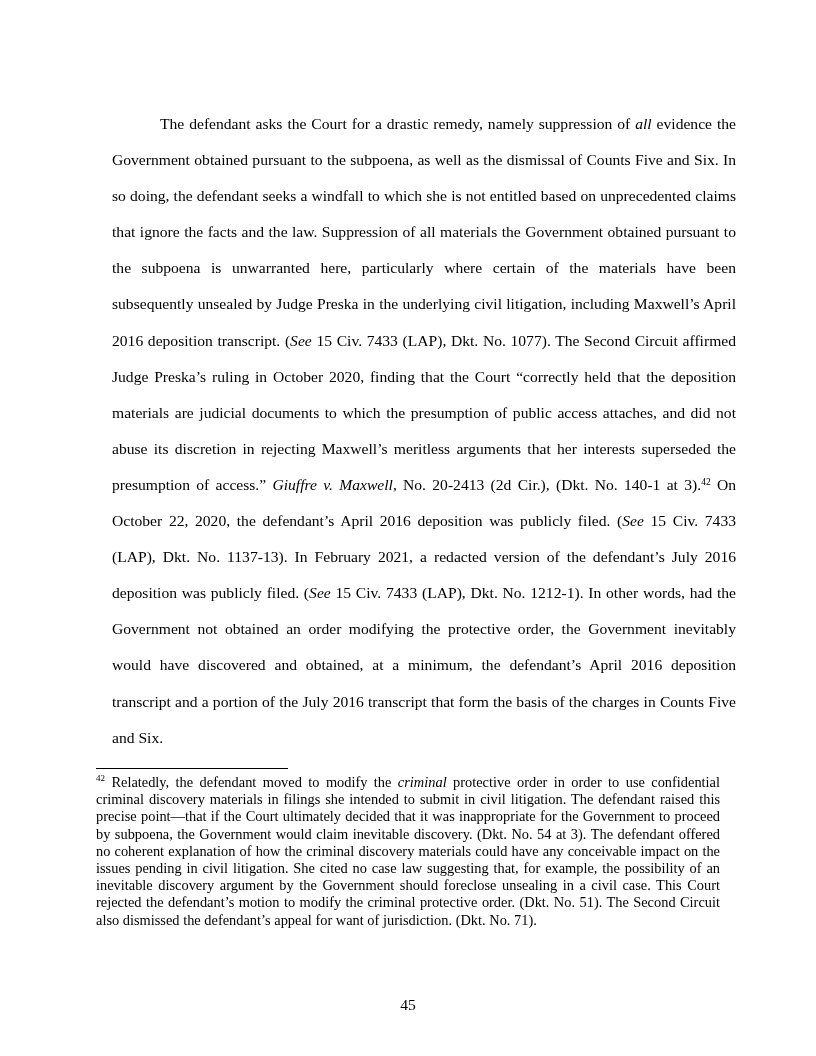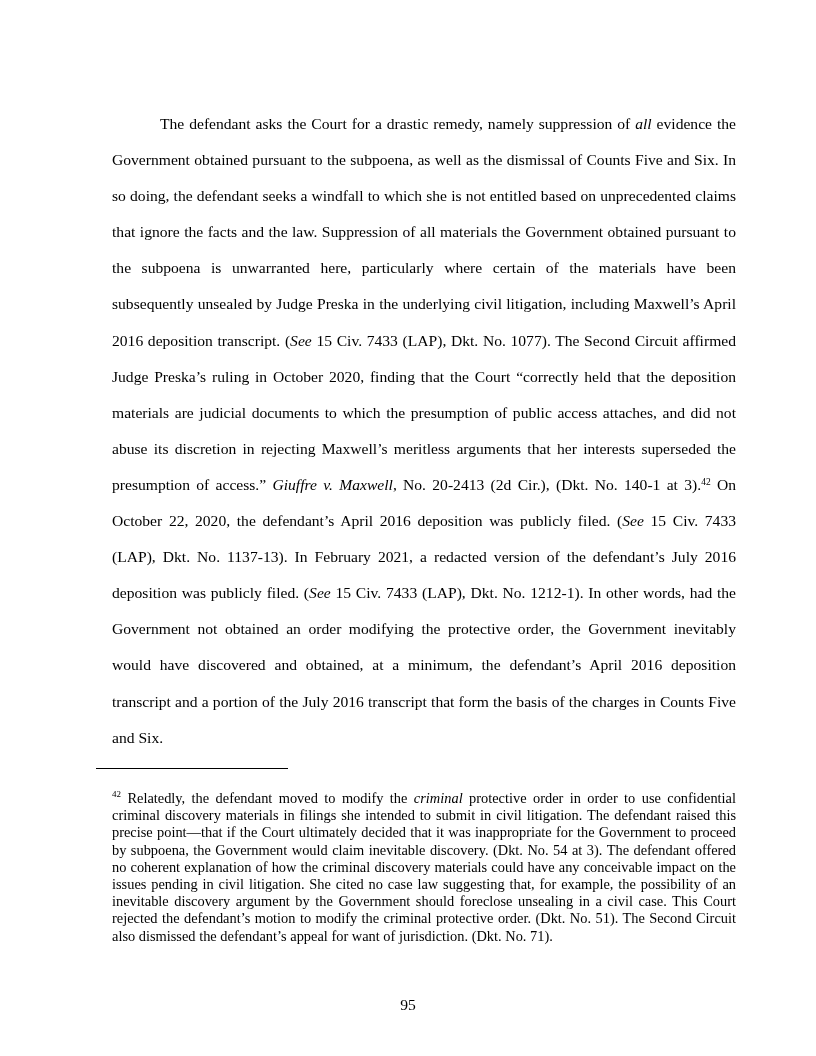--- a/index.html
+++ b/index.html
@@ -54,21 +54,21 @@
     }
     .footnote {
       position: absolute;
       top: 774px;
       left: 0;
       width: 624px;
       font-size: 14.4px;
       line-height: 17.2px;
       text-align: justify;
       text-align-last: left;
-      margin: 16px;
+      margin: 0;
     }
     .footnote sup {
       font-size: 9px;
       vertical-align: super;
       line-height: 0;
     }
     .page-number {
       position: absolute;
       top: 996px;
       left: 0;
@@ -83,15 +83,15 @@
 <body>
 
 <div class="page">
 
   <p class="body-text"><span class="indent"></span><span>The defendant asks the Court for a drastic remedy, namely suppression of </span><em>all</em><span> evidence the Government obtained pursuant to the subpoena, as well as the dismissal of Counts Five and Six. In so doing, the defendant seeks a windfall to which she is not entitled based on unprecedented claims that ignore the facts and the law.  Suppression of all materials the Government obtained pursuant to the subpoena is unwarranted here, particularly where certain of the materials have been subsequently unsealed by Judge Preska in the underlying civil litigation, including Maxwell’s April 2016 deposition transcript.  (</span><em>See</em><span> 15 Civ. 7433 (LAP), Dkt. No. 1077).  The Second Circuit affirmed Judge Preska’s ruling in October 2020, finding that the Court “correctly held that the deposition materials are judicial documents to which the presumption of public access attaches, and did not abuse its discretion in rejecting Maxwell’s meritless arguments that her interests superseded the presumption of access.”  </span><em>Giuffre v. Maxwell</em><span>, No. 20-2413 (2d Cir.), (Dkt. No. 140-1 at 3).</span><sup class="fn-ref">42</sup><span>  On October 22, 2020, the defendant’s April 2016 deposition was publicly filed.  (</span><em>See</em><span> 15 Civ. 7433 (LAP), Dkt. No. 1137-13).  In February 2021, a redacted version of the defendant’s July 2016 deposition was publicly filed.  (</span><em>See</em><span> 15 Civ. 7433 (LAP), Dkt. No. 1212-1).  In other words, had the Government not obtained an order modifying the protective order, the Government inevitably would have discovered and obtained, at a minimum, the defendant’s April 2016 deposition transcript and a portion of the July 2016 transcript that form the basis of the charges in Counts Five and Six.</span></p>
 
   <div class="fn-rule"></div>
 
   <p class="footnote"><sup>42</sup><span> Relatedly, the defendant moved to modify the </span><em>criminal</em><span> protective order in order to use confidential criminal discovery materials in filings she intended to submit in civil litigation.  The defendant raised this precise point—that if the Court ultimately decided that it was inappropriate for the Government to proceed by subpoena, the Government would claim inevitable discovery. (Dkt. No. 54 at 3).  The defendant offered no coherent explanation of how the criminal discovery materials could have any conceivable impact on the issues pending in civil litigation. She cited no case law suggesting that, for example, the possibility of an inevitable discovery argument by the Government should foreclose unsealing in a civil case.  This Court rejected the defendant’s motion to modify the criminal protective order.  (Dkt. No. 51).  The Second Circuit also dismissed the defendant’s appeal for want of jurisdiction.  (Dkt. No. 71).</span></p>
 
-  <p class="page-number">95</p>
+  <p class="page-number">45</p>
 
 </div>
 
 </body></html>

